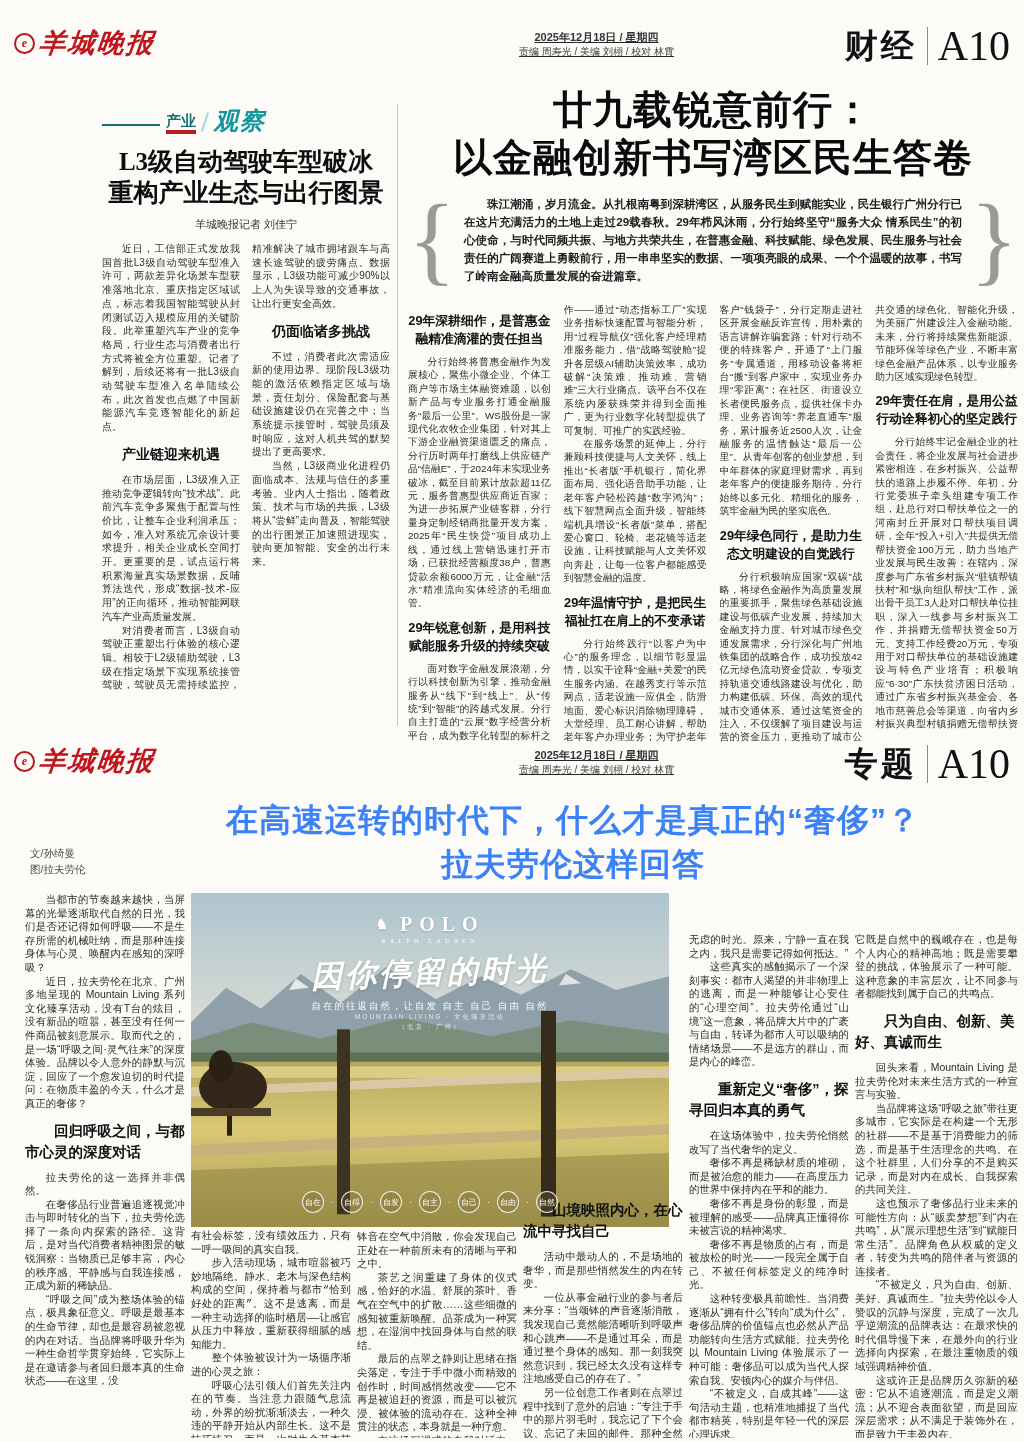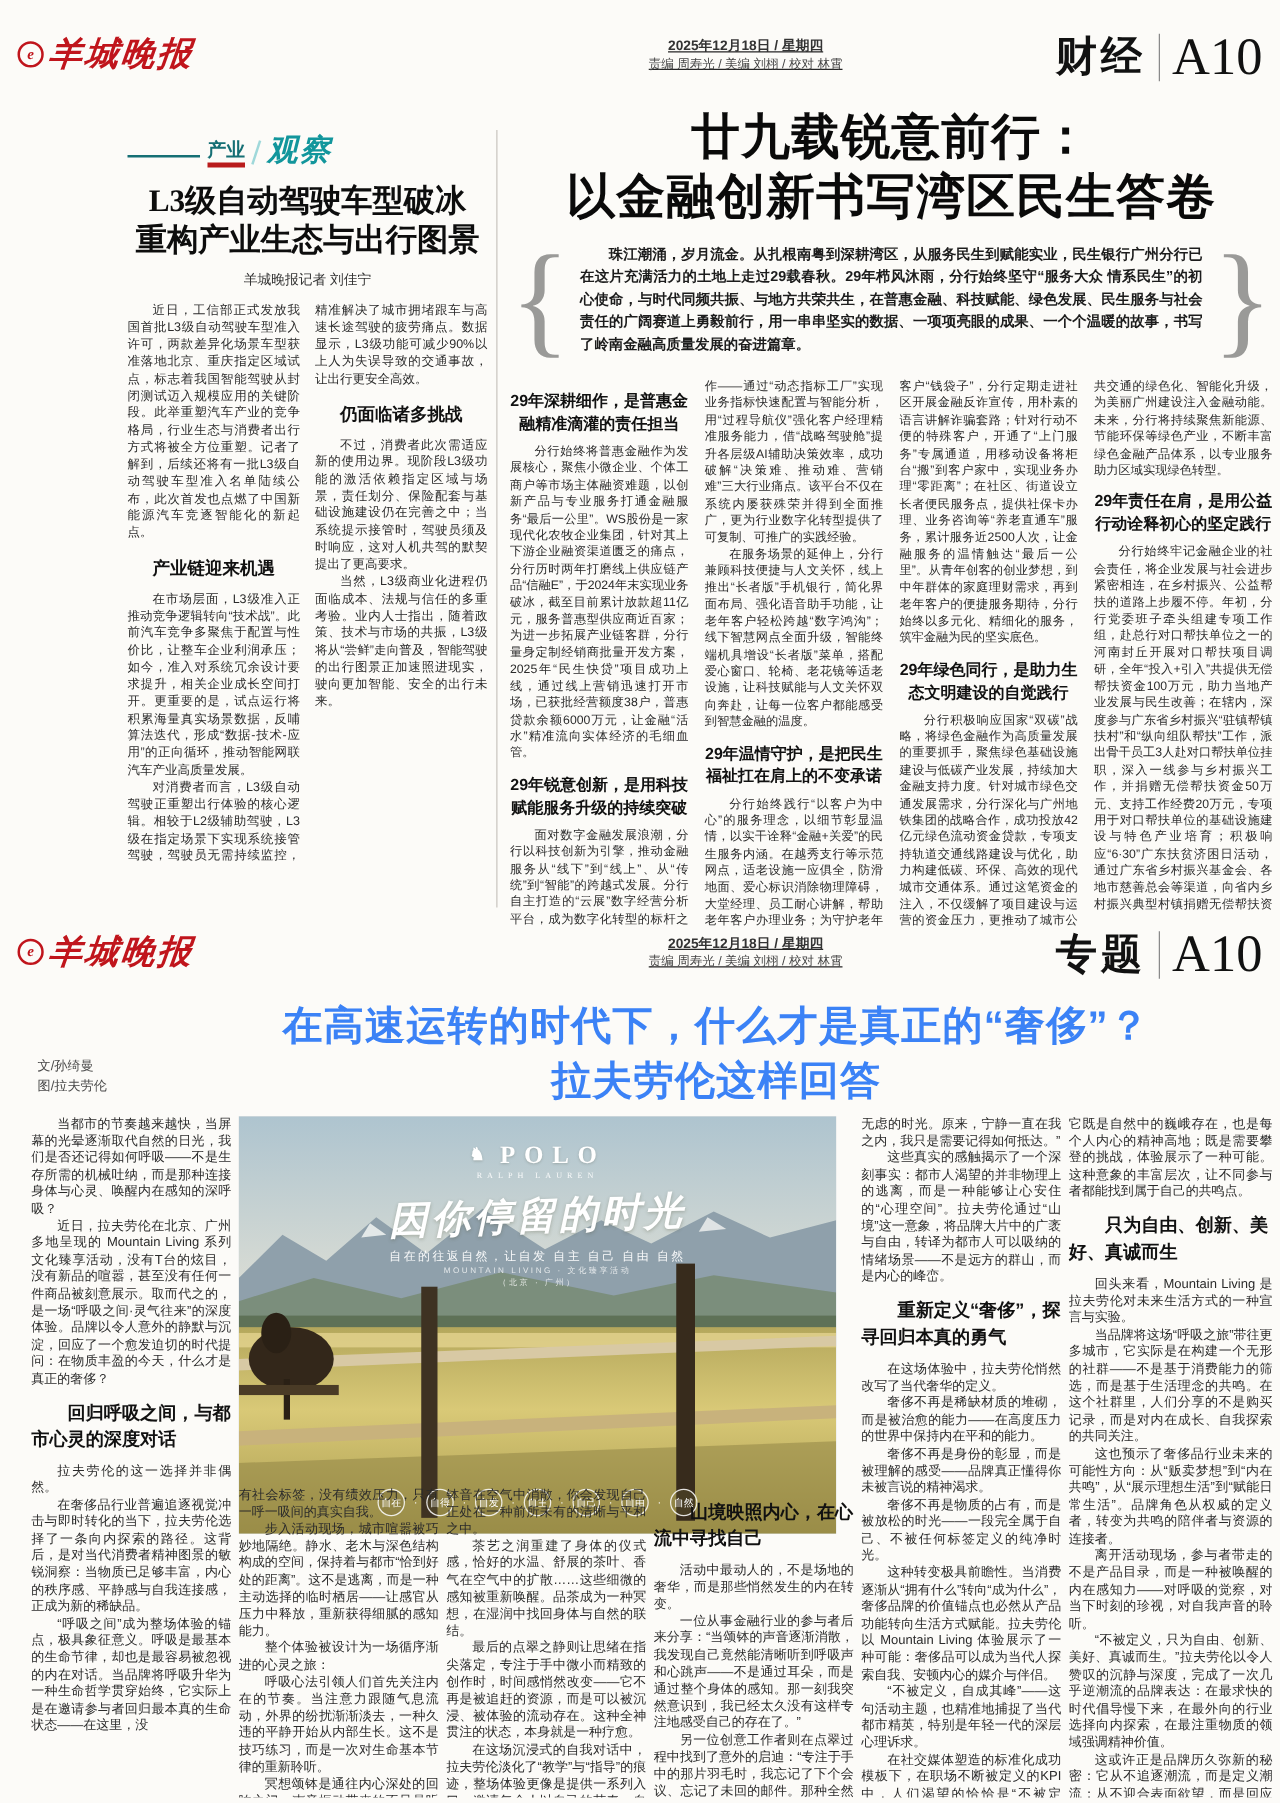--- a/index.html
+++ b/index.html
@@ -14,21 +14,21 @@
   .mh-name{color:#c0151c;font:italic 700 27px/30px "Liberation Serif",serif;letter-spacing:2px;transform:skewX(-6deg);}
   .mh-date{position:absolute;right:350px;top:6px;text-align:center;text-decoration:underline;}
   .mh-date .d1{font:600 11px/15px "Liberation Sans",sans-serif;color:#333;}
   .mh-date .d2{font:400 10px/14px "Liberation Sans",sans-serif;color:#444;}
   .mh-sec{position:absolute;right:14px;top:0;display:flex;align-items:center;gap:10px;}
   .mh-sec .sname{font:700 33px/40px "Liberation Serif",serif;color:#111;letter-spacing:3px;}
   .mh-sec .bar{width:1px;height:38px;background:#8a8a8a;}
   .mh-sec .pno{font:400 42px/44px "Liberation Serif",serif;color:#111;}
   
   .para{margin:0;text-indent:2em;text-align:justify;}
-  .para.cont{text-indent:0;}
+  .para.cont{text-indent:0;margin-top:40px;}
   .sub{font-weight:700;text-align:center;color:#111;}
   
   .kicker{display:flex;align-items:flex-end;gap:6px;height:32px;}
   .kicker .kline{width:58px;height:2px;background:#156f74;margin-bottom:8px;}
   .kicker .k1{color:#156f74;font:700 15px/18px "Liberation Sans",sans-serif;border-bottom:4px solid #b91c1c;padding-bottom:0;}
   .kicker .kslash{width:2px;height:20px;background:#9fd8da;transform:rotate(18deg);margin:0 2px 2px;}
   .kicker .k2{color:#12969c;font:italic 800 24px/26px "Liberation Sans",sans-serif;letter-spacing:2px;}
   .la-title{font:700 25px/31px "Liberation Serif",serif;text-align:center;color:#0d0d0d;margin-top:12px;}
   .la-byline{text-align:center;font:400 11px/14px "Liberation Sans",sans-serif;color:#333;margin-top:9px;}
   .la-body{margin-top:11px;height:462px;column-count:2;column-gap:12px;column-fill:auto;
@@ -222,21 +222,21 @@
 </div>
 
 <div class="abs bcol" style="left:25px;top:893px;width:160px;height:545px;">
     <p class="para">当都市的节奏越来越快，当屏幕的光晕逐渐取代自然的日光，我们是否还记得如何呼吸——不是生存所需的机械吐纳，而是那种连接身体与心灵、唤醒内在感知的深呼吸？</p>
     <p class="para">近日，拉夫劳伦在北京、广州多地呈现的 Mountain Living 系列文化臻享活动，没有T台的炫目，没有新品的喧嚣，甚至没有任何一件商品被刻意展示。取而代之的，是一场“呼吸之间·灵气往来”的深度体验。品牌以令人意外的静默与沉淀，回应了一个愈发迫切的时代提问：在物质丰盈的今天，什么才是真正的奢侈？</p>
     <div class="sub">回归呼吸之间，与都市心灵的深度对话</div>
     <p class="para">拉夫劳伦的这一选择并非偶然。</p>
     <p class="para">在奢侈品行业普遍追逐视觉冲击与即时转化的当下，拉夫劳伦选择了一条向内探索的路径。这背后，是对当代消费者精神图景的敏锐洞察：当物质已足够丰富，内心的秩序感、平静感与自我连接感，正成为新的稀缺品。</p>
     <p class="para">“呼吸之间”成为整场体验的锚点，极具象征意义。呼吸是最基本的生命节律，却也是最容易被忽视的内在对话。当品牌将呼吸升华为一种生命哲学贯穿始终，它实际上是在邀请参与者回归最本真的生命状态——在这里，没</p>
   </div>
-<div class="abs bcol" style="left:191px;top:1190px;width:160px;height:248px;">
+<div class="abs bcol" style="left:191px;top:1190px;width:160px;height:248px;font-family:Liberation Mono, monospace;">
     <p class="para cont">有社会标签，没有绩效压力，只有一呼一吸间的真实自我。</p>
     <p class="para">步入活动现场，城市喧嚣被巧妙地隔绝。静水、老木与深色结构构成的空间，保持着与都市“恰到好处的距离”。这不是逃离，而是一种主动选择的临时栖居——让感官从压力中释放，重新获得细腻的感知能力。</p>
     <p class="para">整个体验被设计为一场循序渐进的心灵之旅：</p>
     <p class="para">呼吸心法引领人们首先关注内在的节奏。当注意力跟随气息流动，外界的纷扰渐渐淡去，一种久违的平静开始从内部生长。这不是技巧练习，而是一次对生命基本节律的重新聆听。</p>
     <p class="para">冥想颂钵是通往内心深处的回响之门。声音振动带来的不只是听觉体验，更是身体细胞的共鸣。当最后一声</p>
   </div>
 <div class="abs bcol" style="left:357px;top:1190px;width:160px;height:248px;">
     <p class="para cont">钵音在空气中消散，你会发现自己正处在一种前所未有的清晰与平和之中。</p>
     <p class="para">茶艺之润重建了身体的仪式感，恰好的水温、舒展的茶叶、香气在空气中的扩散……这些细微的感知被重新唤醒。品茶成为一种冥想，在湿润中找回身体与自然的联结。</p>
     <p class="para">最后的点翠之静则让思绪在指尖落定，专注于手中微小而精致的创作时，时间感悄然改变——它不再是被追赶的资源，而是可以被沉浸、被体验的流动存在。这种全神贯注的状态，本身就是一种疗愈。</p>
@@ -259,16 +259,15 @@
     <p class="para">这种转变极具前瞻性。当消费逐渐从“拥有什么”转向“成为什么”，奢侈品牌的价值锚点也必然从产品功能转向生活方式赋能。拉夫劳伦以 Mountain Living 体验展示了一种可能：奢侈品可以成为当代人探索自我、安顿内心的媒介与伴侣。</p>
     <p class="para">“不被定义，自成其峰”——这句活动主题，也精准地捕捉了当代都市精英，特别是年轻一代的深层心理诉求。</p>
     <p class="para">在社交媒体塑造的标准化成功模板下，在职场不断被定义的KPI中，人们渴望的恰恰是“不被定义”的自由与“自成其峰”的勇气。拉夫劳伦没有提供又一套生活模板，而是提供了回归本真、自我定义的勇气与可能性。</p>
   </div>
 <div class="abs bcol" style="left:855px;top:893px;width:163px;height:545px;">
     <p class="para cont">它既是自然中的巍峨存在，也是每个人内心的精神高地；既是需要攀登的挑战，体验展示了一种可能。这种意象的丰富层次，让不同参与者都能找到属于自己的共鸣点。</p>
     <div class="sub">只为自由、创新、美好、真诚而生</div>
     <p class="para">回头来看，Mountain Living 是拉夫劳伦对未来生活方式的一种宣言与实验。</p>
     <p class="para">当品牌将这场“呼吸之旅”带往更多城市，它实际是在构建一个无形的社群——不是基于消费能力的筛选，而是基于生活理念的共鸣。在这个社群里，人们分享的不是购买记录，而是对内在成长、自我探索的共同关注。</p>
     <p class="para">这也预示了奢侈品行业未来的可能性方向：从“贩卖梦想”到“内在共鸣”，从“展示理想生活”到“赋能日常生活”。品牌角色从权威的定义者，转变为共鸣的陪伴者与资源的连接者。</p>
-    <p class="para">离开活动现场，参与者带走的不是产品目录，而是一种被唤醒的内在感知力——对呼吸的觉察，对当下时刻的珍视，对自我声音的聆听。</p>
     <p class="para">“不被定义，只为自由、创新、美好、真诚而生。”拉夫劳伦以令人赞叹的沉静与深度，完成了一次几乎逆潮流的品牌表达：在最求快的时代倡导慢下来，在最外向的行业选择向内探索，在最注重物质的领域强调精神价值。</p>
     <p class="para">这或许正是品牌历久弥新的秘密：它从不追逐潮流，而是定义潮流；从不迎合表面欲望，而是回应深层需求；从不满足于装饰外在，而是致力于丰盈内在。</p>
   </div>
 
 </body></html>

